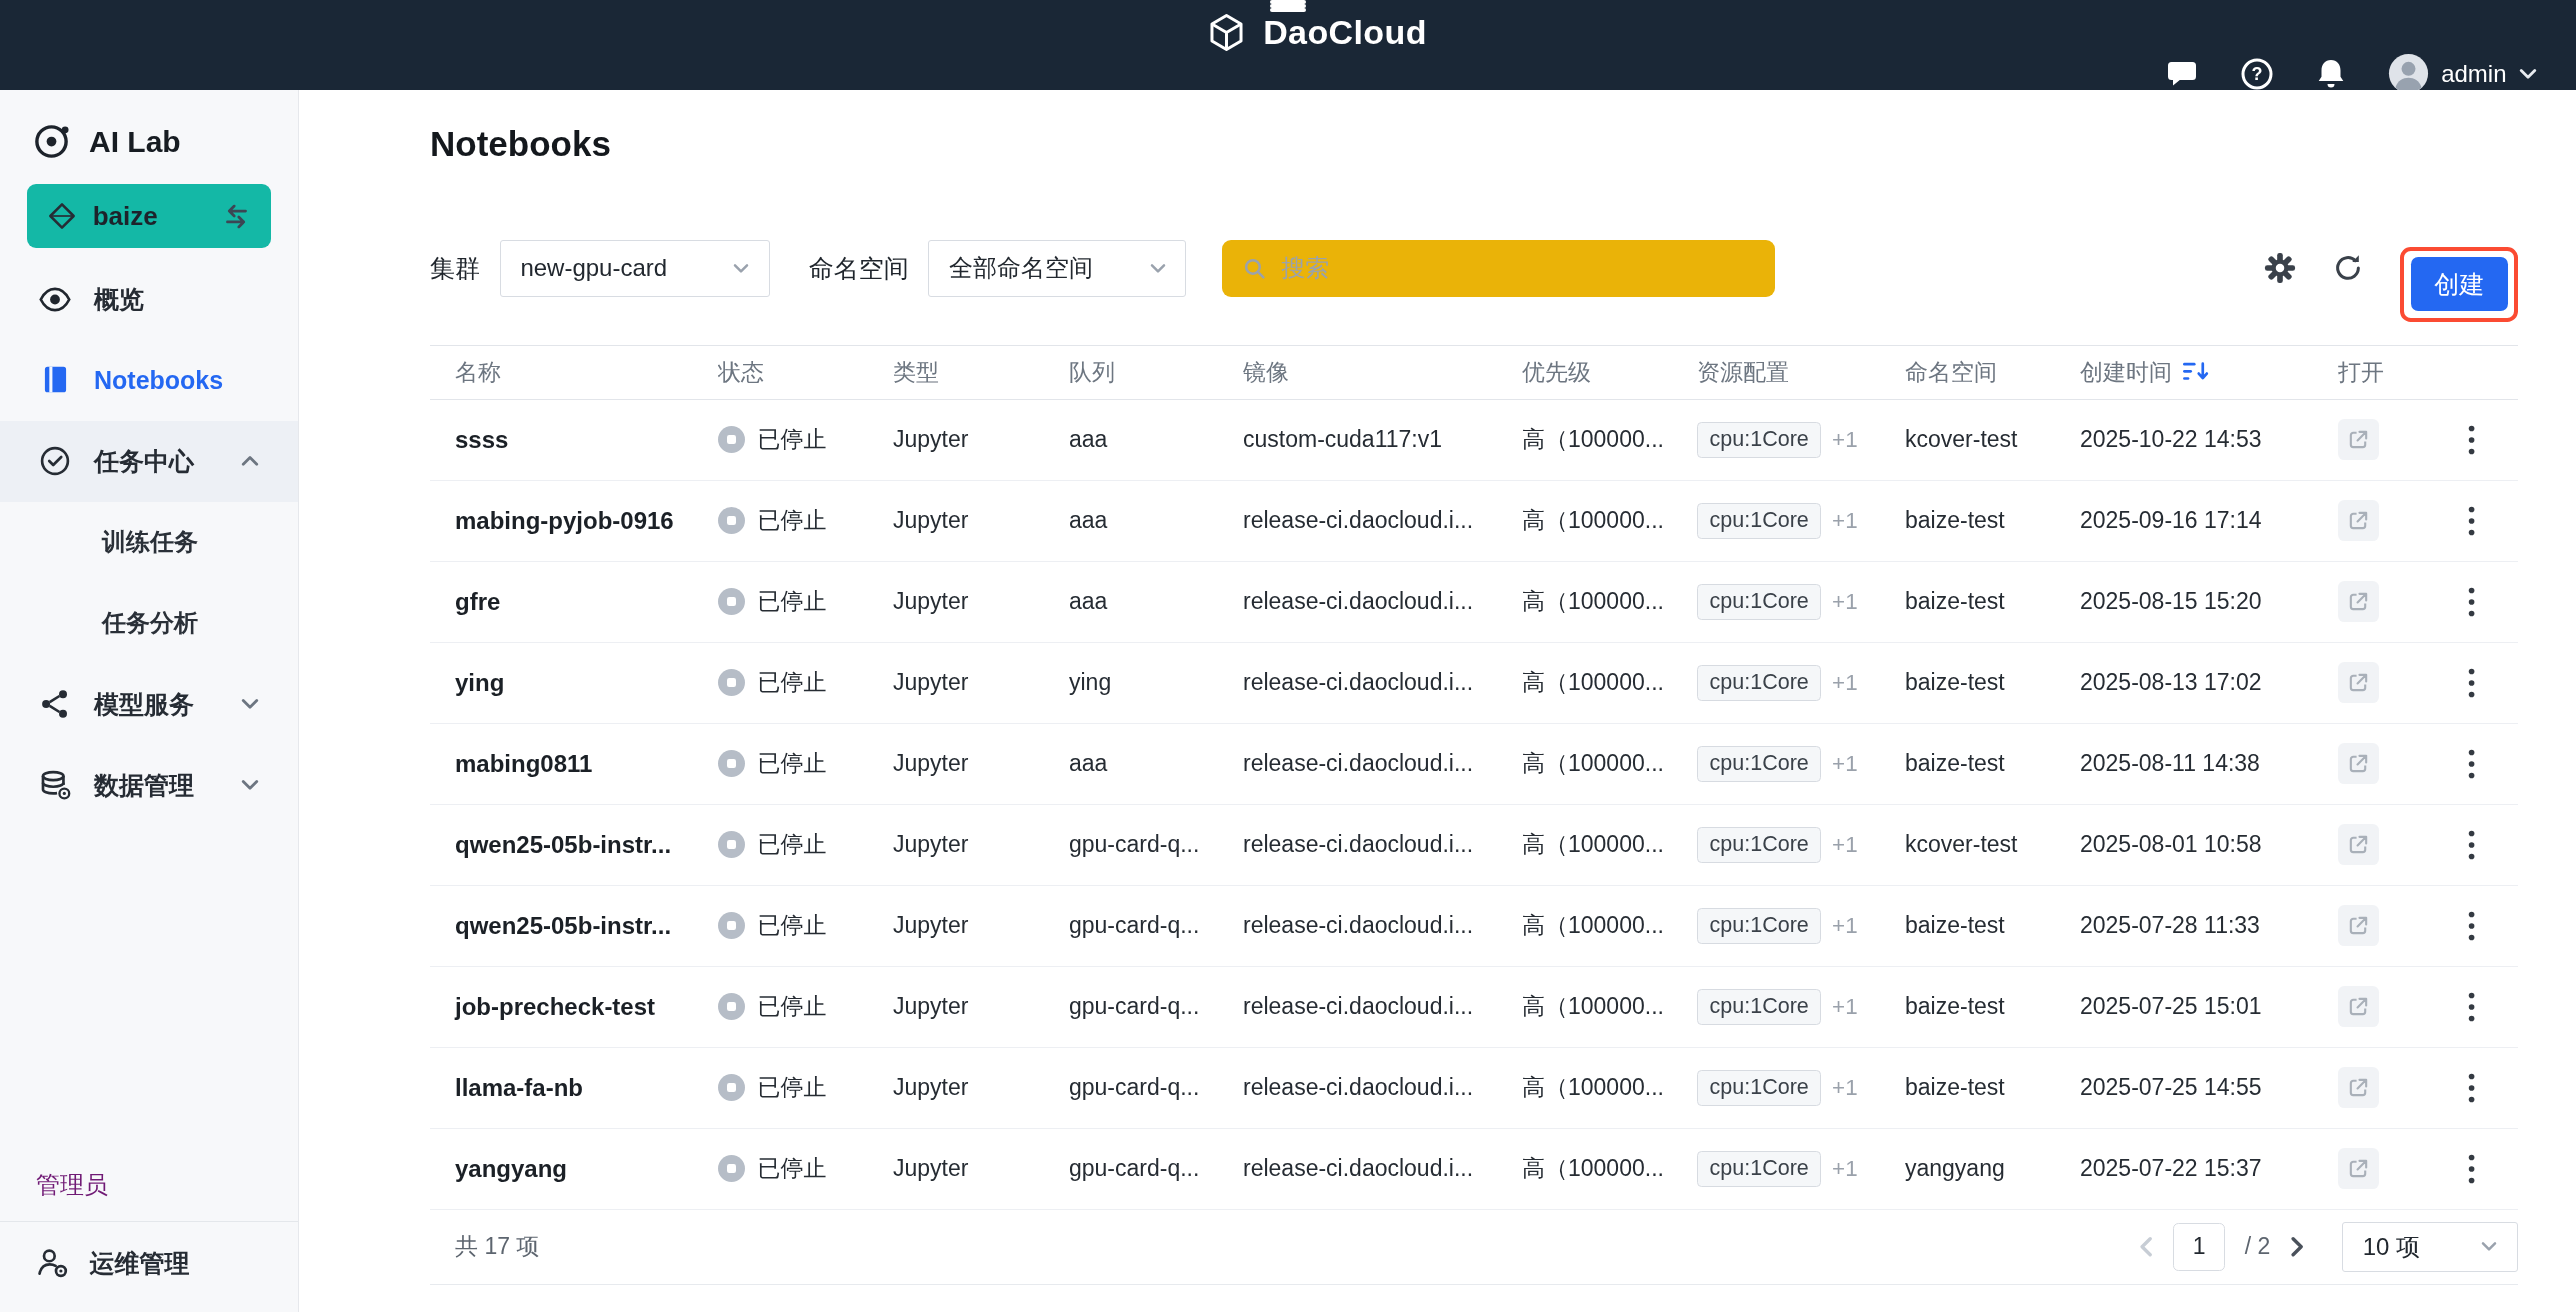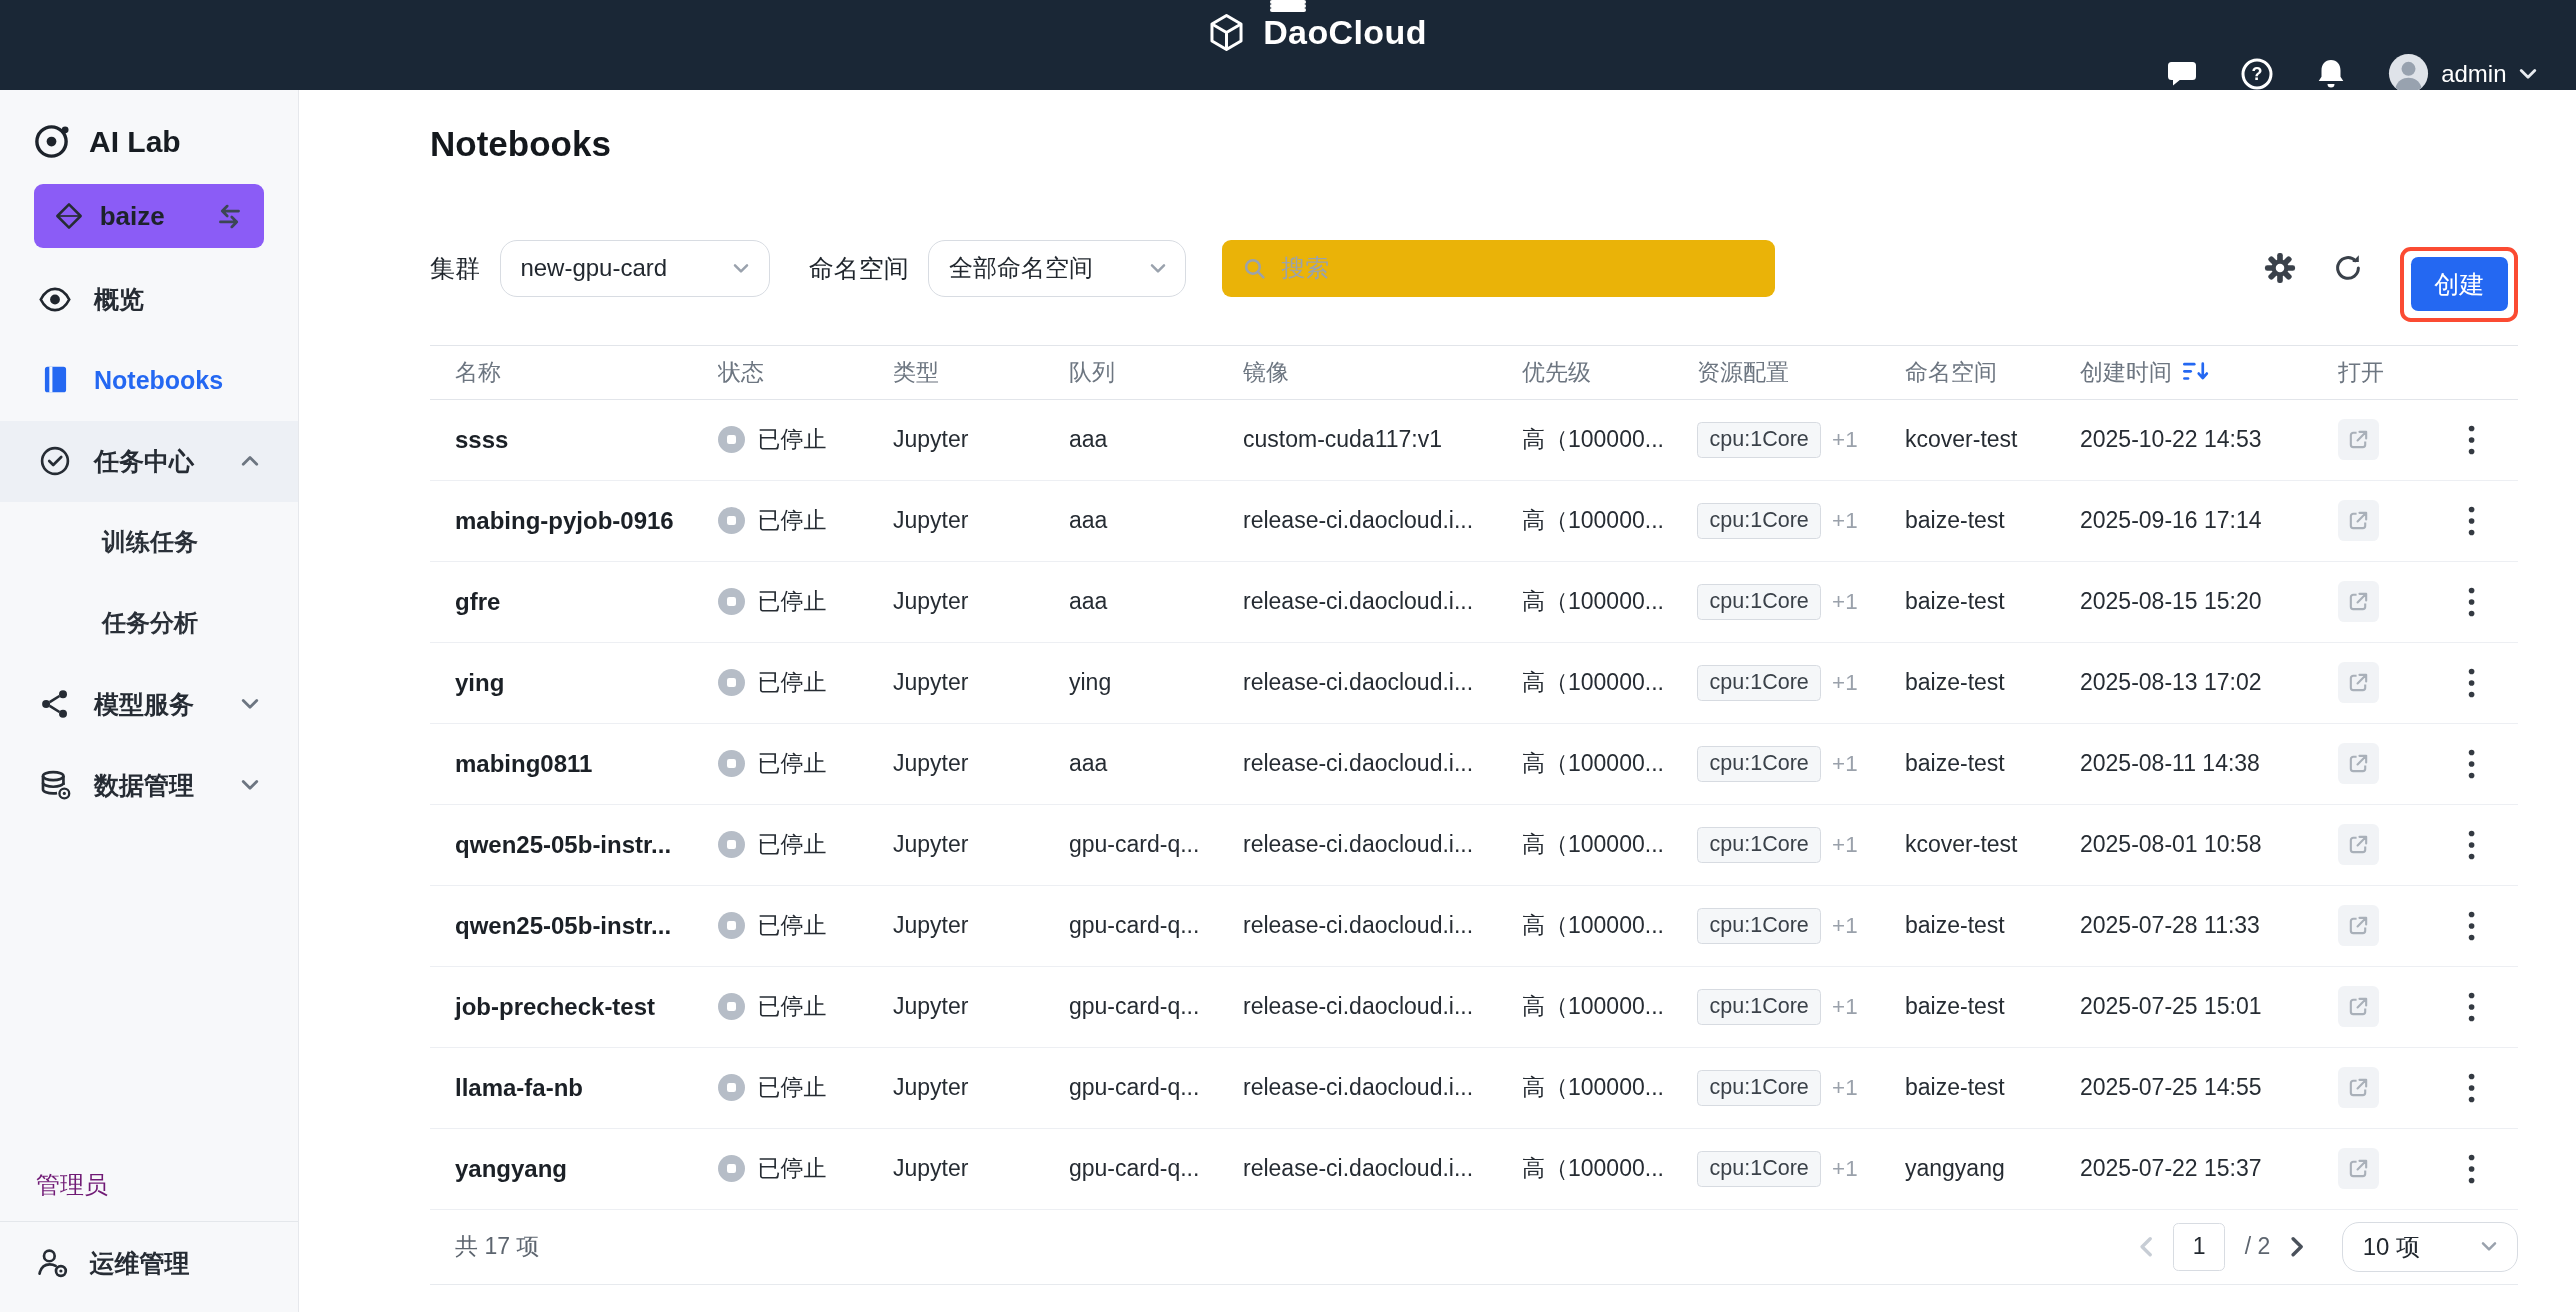--- a/index.html
+++ b/index.html
@@ -18,21 +18,21 @@
   .user-group { display:flex; align-items:center; gap:12.5px; cursor:pointer; }
   .user-name { color:#fff; font-size:24px; }
   .chev { color:#c6ccd4; display:inline-flex; }
   .chev.white { color:#e7ebf0; }
 
   
   .sidebar { position:absolute; left:0; top:90px; width:299px; height:1223px; background:#f7f8fa;
     border-right:0.9px solid #e6e8ec; }
   .product-row { display:flex; align-items:center; gap:18px; padding:32px 27px 23px 32px; }
   .product-name { font-size:30px; font-weight:700; color:#171c22; }
-  .cluster-row { margin:0 34px; height:64px; background:#8b5cf6; border-radius:9px;
+  .cluster-row { margin:0 27px; height:64px; background:#14b8a6; border-radius:9px;
     display:flex; align-items:center; gap:16px; padding:0 19.7px; cursor:pointer; }
   .cluster-name { font-size:26px; font-weight:700; color:#1d232b; }
   .cluster-row .swap { margin-left:auto; display:inline-flex; }
   .menu { margin-top:10.7px; }
   .menu-item { height:81px; display:flex; align-items:center; gap:23px; padding:0 39px; font-size:25px;
     font-weight:600; color:#262c34; cursor:pointer; }
   .menu-item .mi-icon { width:32px; display:inline-flex; justify-content:center; }
   .menu-item.active-link { color:#2468f2; }
   .menu-item.open-section { background:#edf0f5; }
   .menu-item .trail { margin-left:auto; }
@@ -44,21 +44,21 @@
   .ops-item { height:82px; display:flex; align-items:center; gap:21.5px; padding:0 36px; font-size:25px;
     font-weight:600; color:#262c34; cursor:pointer; }
 
   
   .main { position:absolute; left:376px; top:90px; width:2200px; height:1223px; background:#fff;
     padding:32px 58px 0 54px; }
   .page-title { font-size:35px; font-weight:800; color:#14181d; line-height:43px; }
 
   .filter-bar { margin-top:50px; display:flex; align-items:center; }
   .f-label { font-size:25px; color:#1f252c; margin-right:19.7px; }
-  .select { height:57px; border:0.9px solid #d8dce2; border-radius:17px; background:#fff;
+  .select { height:57px; border:0.9px solid #d8dce2; border-radius:3px; background:#fff;
     display:flex; align-items:center; justify-content:space-between; padding:0 19.7px; cursor:pointer; }
   .select .sel-value { font-size:24px; color:#22282f; }
   .sel-cluster { width:270px; margin-right:39px; }
   .sel-namespace { width:258px; margin-right:36px; }
   .search-box { width:553px; height:57px; background:#eab308; border-radius:9px;
     display:flex; align-items:center; gap:14.3px; padding:0 19.7px; }
   .search-box input { border:0; outline:0; background:transparent; font-size:24px; color:#30363e;
     width:100%; font-family:inherit; }
   .search-box input::placeholder { color:#9aa2ad; }
   .toolbar-right { margin-left:auto; display:flex; align-items:center; gap:36px; }

